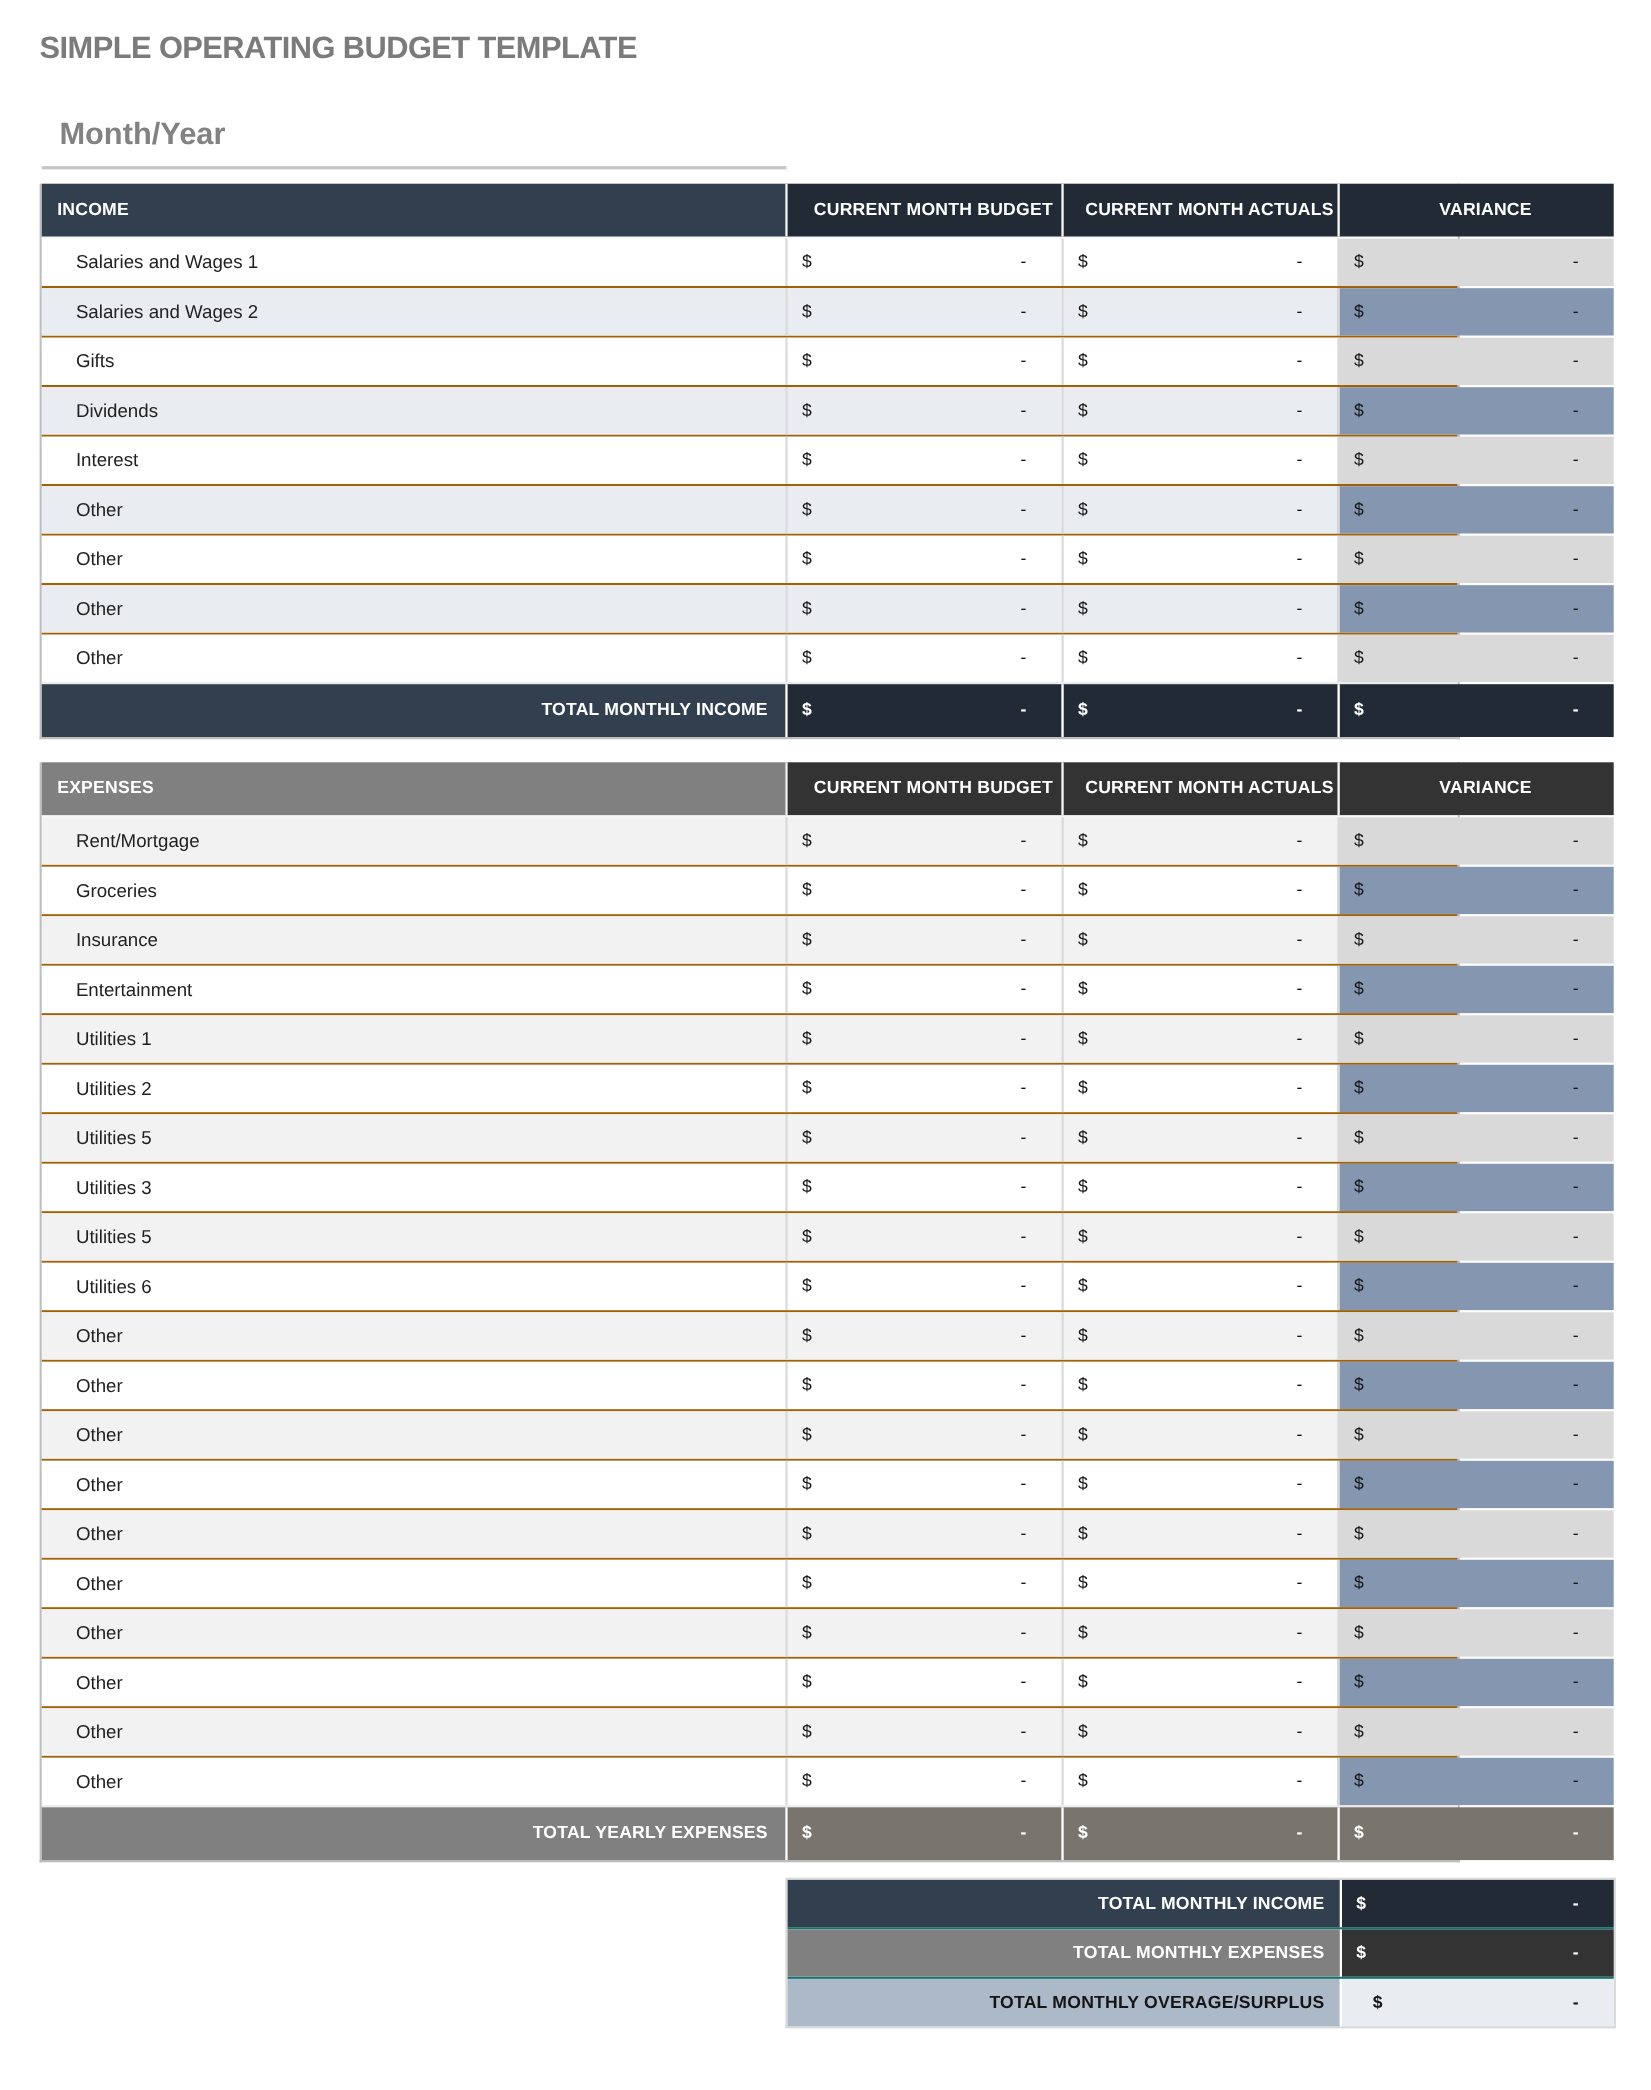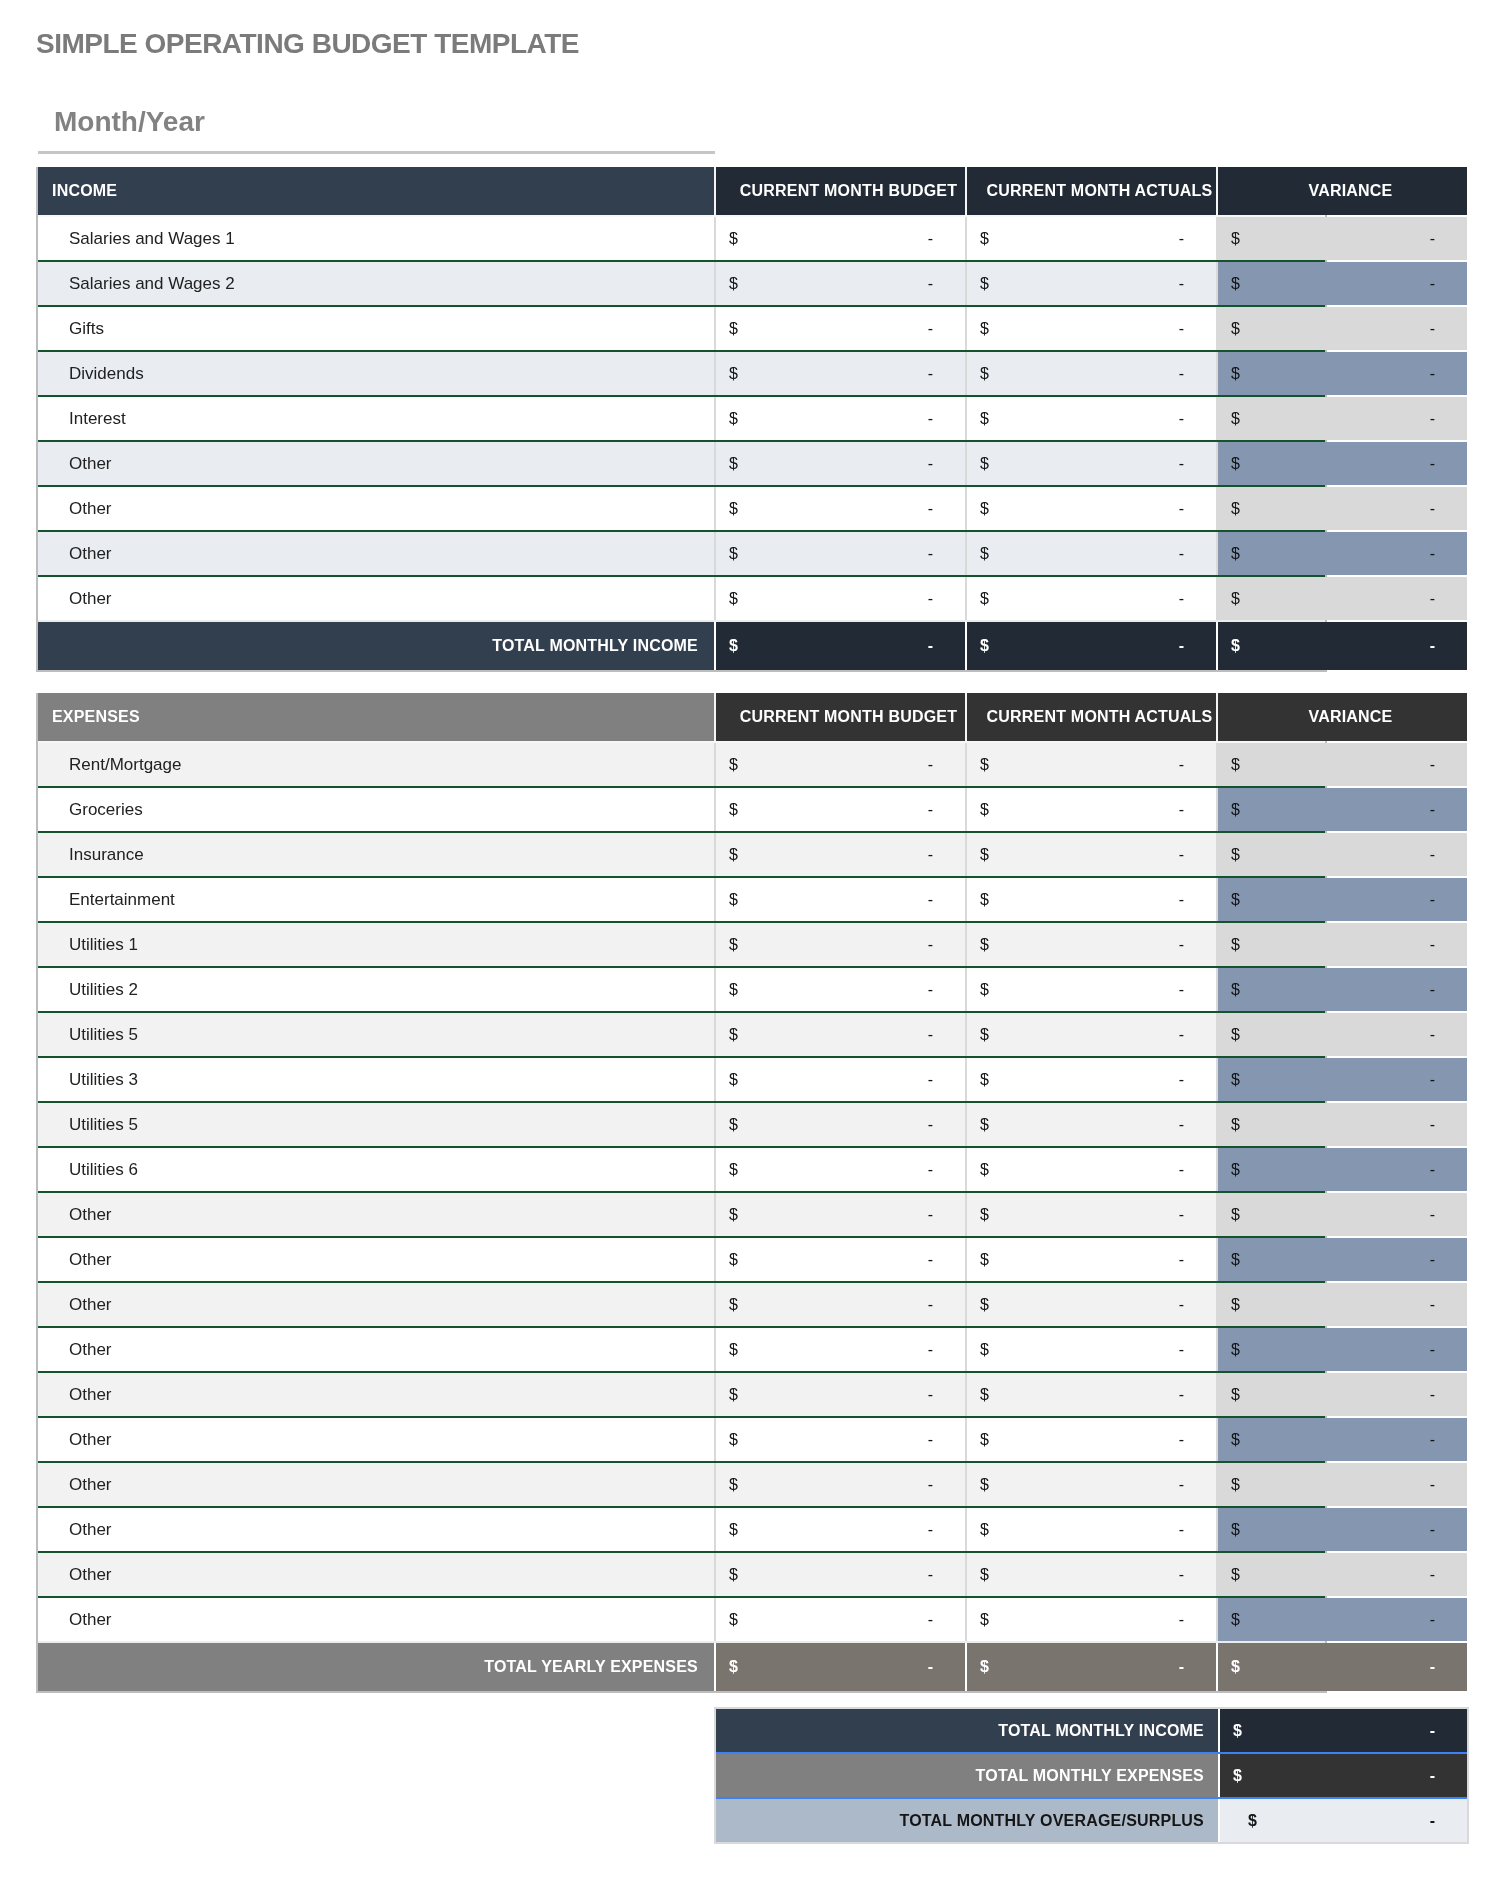--- a/index.html
+++ b/index.html
@@ -36,21 +36,21 @@
   .warmgray  { background:#7a746f; }
   .steel     { background:#acb9c8; }
   .pale      { background:#e9edf2; }
   .bg-white .cell { background:#ffffff; }
   .bg-blue  .cell { background:#e9edf2; }
   .bg-gray  .cell { background:#f2f2f2; }
   .row .cell.v-light { background:#d9d9d9; }
   .row .cell.v-blue  { background:#8496b0; }
 
   
-  .tbody .row { border-top:2px solid #14532d; }
+  .tbody .row { border-top:2px solid #a16207; }
   .tbody .row:first-child { border-top:2px solid #f7f7f7; }
   .data .cell + .cell { border-left:2px solid #d9d9d9; }
   .thead .cell + .cell { border-left:2px solid #f5f5f5; }
   .total { border-top:2px solid #ececec; }
   .total .cell + .cell { border-left:2px solid #ffffff; }
 
   
   .thead .cell { color:#fff; font-weight:bold; font-size:16px; letter-spacing:0.2px; }
   .h-first { padding-left:14px; }
   .h-money { justify-content:center; text-align:center;padding-left:16px; }
@@ -64,21 +64,21 @@
   }
   .total .money { color:#fff; font-weight:bold; }
 
   
   .summary {
     margin:14px 0 0 714px; width:755px;
     border:2px solid #d9d9d9; background:#fff;
   }
   .summary .row { grid-template-columns:502px 249px; }
   .summary .cell { height:43px; }
-  .summary .row + .row { border-top:2px solid #3b82f6; }
+  .summary .row + .row { border-top:2px solid #0f766e; }
   .summary .cell + .cell { border-left:2px solid #ffffff; }
   .summary .s-label {
     justify-content:flex-end; padding-right:14px;
     font-weight:bold; font-size:16px; letter-spacing:0.2px;
   }
   .summary .money { font-weight:bold; }
   .s-white { color:#ffffff; }
   .s-dark  { color:#151515;padding-left:28px; }
 </style>
 </head>

